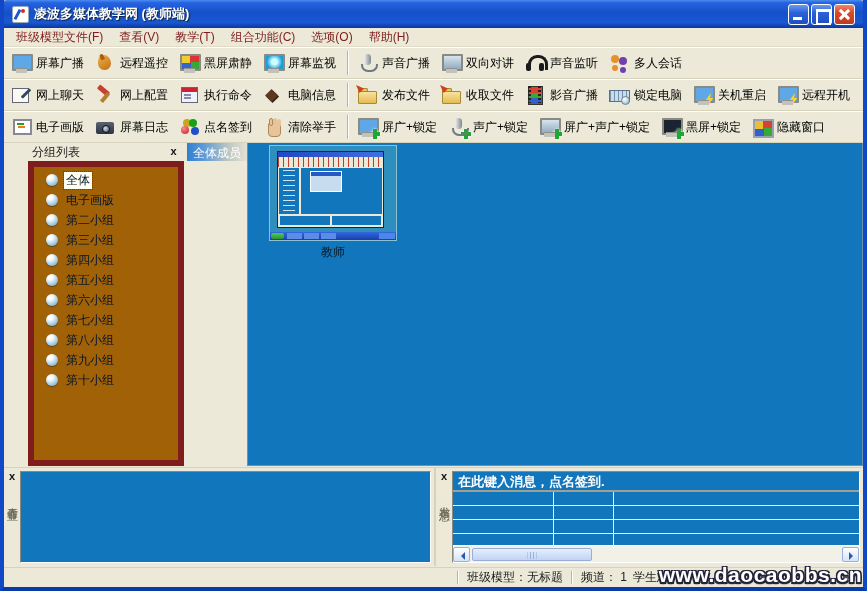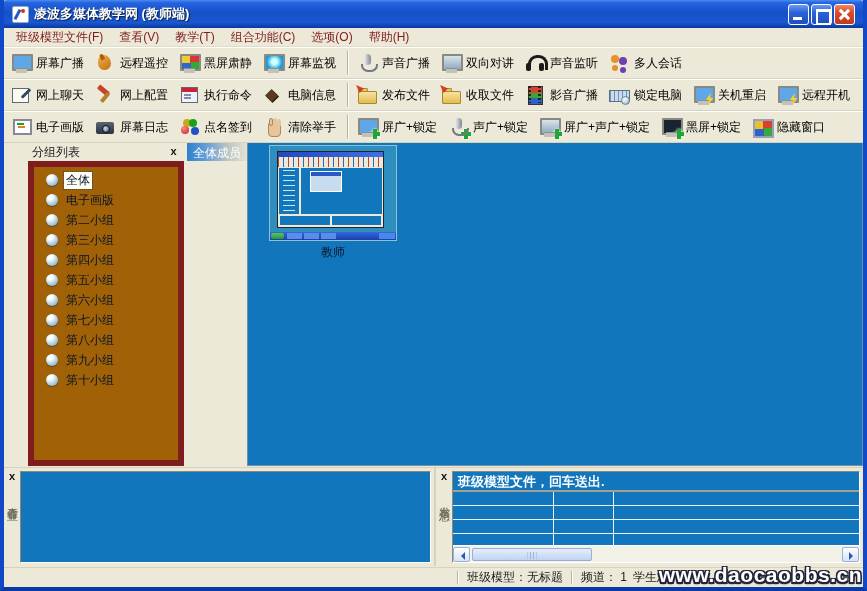--- a/index.html
+++ b/index.html
@@ -440,21 +440,21 @@
         <span class="vlabel">查看作业</span>
       </div>
       <div class="bcontent"></div>
     </div>
     <div class="bpanel right">
       <div class="vstrip">
         <span class="xbtn">x</span>
         <span class="vlabel">发布消息</span>
       </div>
       <div class="bcontent">
-        <div class="msg-input">班级模型文件，回车送出.</div>
+        <div class="msg-input">在此键入消息，点名签到.</div>
         <div class="msg-table"></div>
         <div class="hscroll">
           <span class="sbtn larr"></span>
           <span class="sthumb"></span>
           <span class="strack"></span>
           <span class="sbtn rarr"></span>
         </div>
       </div>
     </div>
   </div>

